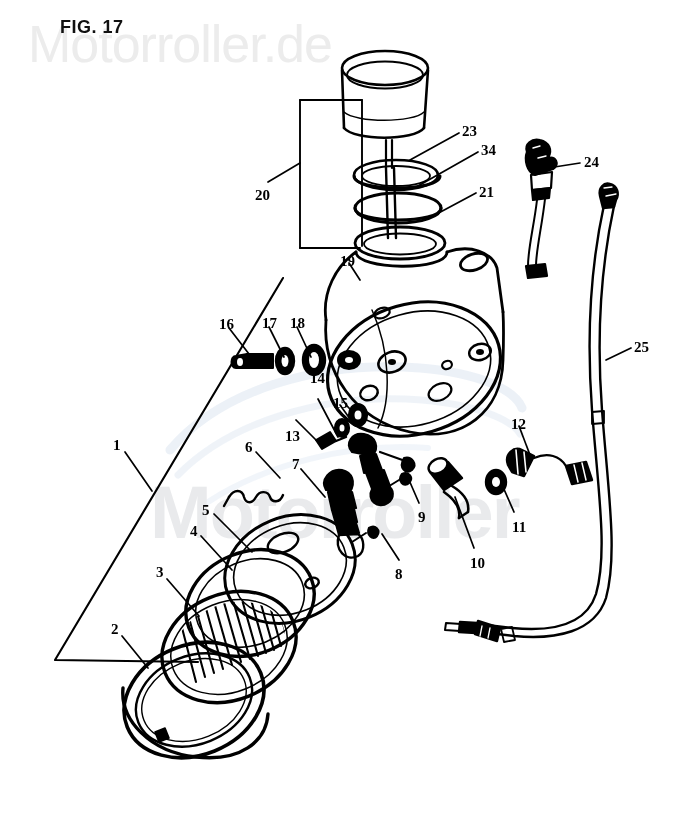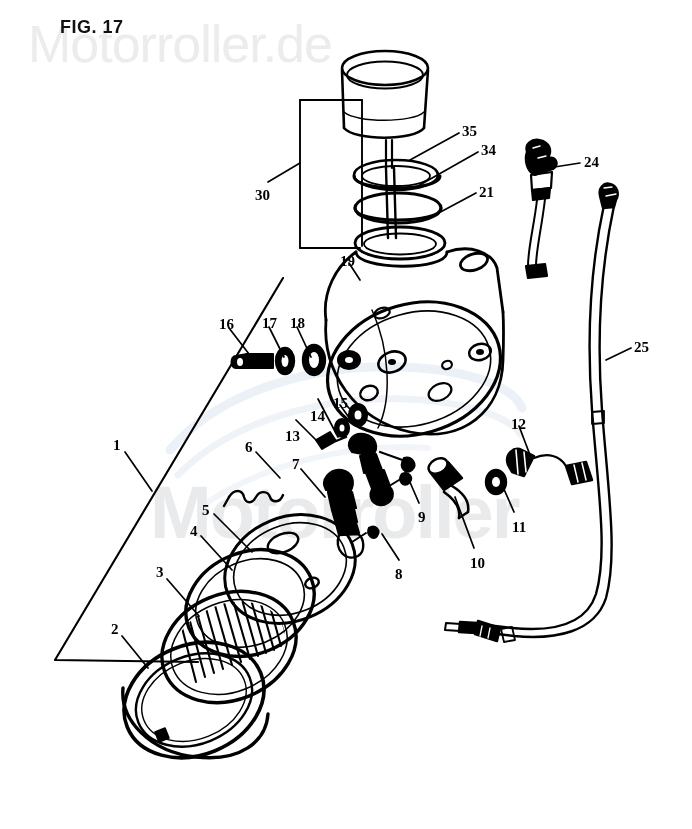--- a/index.html
+++ b/index.html
@@ -339,27 +339,27 @@
       <div class="cal" style="left: 190px; top: 524px;">4</div>
       <div class="cal" style="left: 202px; top: 503px;">5</div>
       <div class="cal" style="left: 245px; top: 440px;">6</div>
       <div class="cal" style="left: 292px; top: 457px;">7</div>
       <div class="cal" style="left: 395px; top: 567px;">8</div>
       <div class="cal" style="left: 418px; top: 510px;">9</div>
       <div class="cal" style="left: 470px; top: 556px;">10</div>
       <div class="cal" style="left: 512px; top: 520px;">11</div>
       <div class="cal" style="left: 511px; top: 417px;">12</div>
       <div class="cal" style="left: 285px; top: 429px;">13</div>
-      <div class="cal" style="left: 310px; top: 409px;">14</div>
+      <div class="cal" style="left: 310px; top: 371px;">14</div>
       <div class="cal" style="left: 333px; top: 396px;">15</div>
       <div class="cal" style="left: 219px; top: 317px;">16</div>
       <div class="cal" style="left: 262px; top: 316px;">17</div>
       <div class="cal" style="left: 290px; top: 316px;">18</div>
       <div class="cal" style="left: 340px; top: 254px;">19</div>
-      <div class="cal" style="left: 255px; top: 188px;">30</div>
+      <div class="cal" style="left: 255px; top: 188px;">20</div>
       <div class="cal" style="left: 479px; top: 185px; text-align: center;">21</div>
       <div class="cal" style="left: 481px; top: 143px;">34</div>
-      <div class="cal" style="left: 462px; top: 124px;">35</div>
+      <div class="cal" style="left: 462px; top: 124px;">23</div>
       <div class="cal" style="left: 584px; top: 155px;">24</div>
       <div class="cal" style="left: 634px; top: 340px;">25</div>
     </div>
 
 </div>
 
 </body></html>

